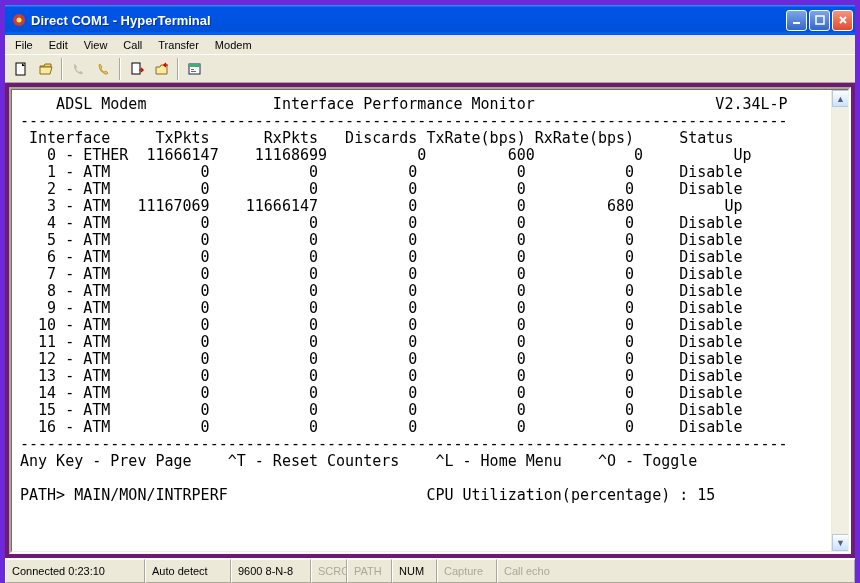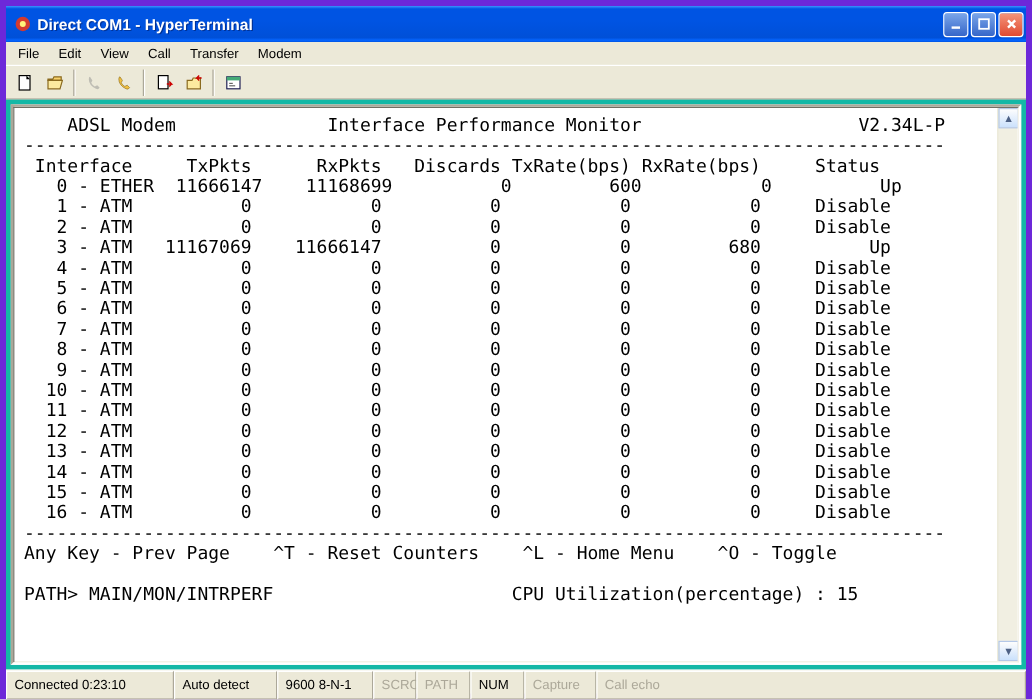--- a/index.html
+++ b/index.html
@@ -56,21 +56,21 @@
   }
   .tbtn {
     width: 23px; height: 22px;
     display: flex; align-items: center; justify-content: center;
     border: 1px solid transparent;
   }
   .tbtn.disabled svg { opacity: 0.45; }
   .tsep { width: 2px; height: 22px; border-left: 1px solid #aca899; border-right: 1px solid #fff; margin: 0 2px; }
   .client {
     flex: 1;
-    background: #14b8a6;
+    background: #701a75;
     padding: 4px;
     display: flex;
   }
   .terminal-frame {
     flex: 1;
     border: 2px solid;
     border-color: #aca899 #fff #fff #aca899;
     background: #fff;
     display: flex;
   }
@@ -241,21 +241,21 @@
           <div class="sbbtn up">▲</div>
           <div class="sbbtn down">▼</div>
         </div>
       </div>
     </div>
   </div>
 
   <div class="statusbar">
     <div class="sb-cell" style="width:140px">Connected 0:23:10</div>
     <div class="sb-cell" style="width:86px">Auto detect</div>
-    <div class="sb-cell" style="width:80px">9600 8-N-1</div>
+    <div class="sb-cell" style="width:80px">9600 8-N-8</div>
     <div class="sb-cell dim" style="width:36px">SCROLL</div>
     <div class="sb-cell dim" style="width:45px">PATH</div>
     <div class="sb-cell" style="width:45px">NUM</div>
     <div class="sb-cell dim" style="width:60px">Capture</div>
     <div class="sb-cell dim" style="flex:1">Call echo</div>
   </div>
 
 </div>
 
 </body></html>

